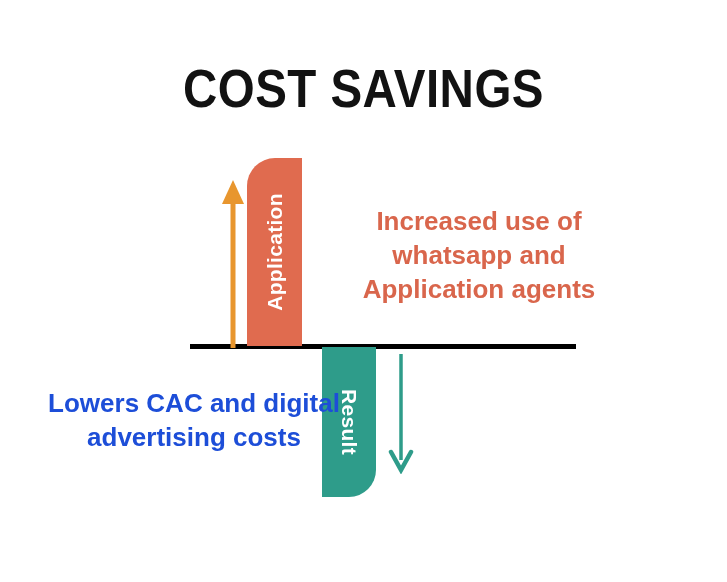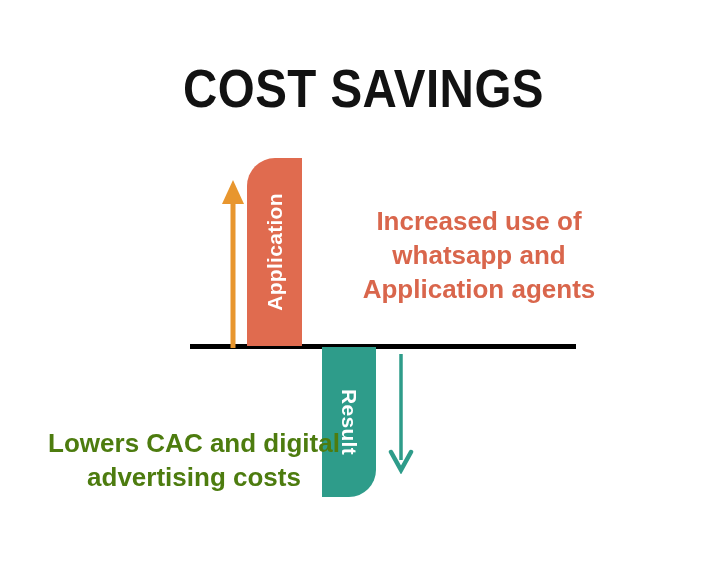--- a/index.html
+++ b/index.html
@@ -121,22 +121,21 @@
   #callout-application {
     left: 320px;
     top: 204px;
     width: 318px;
     color: #d9664c;
   }
   #callout-result {
     left: 46px;
     top: 386px;
     width: 296px;
-    color: #4d7c0f;
-    margin-top: 40px;
+    color: #1d4ed8;
   }
 </style>
 </head>
 <body>
 
 <div id="canvas">
 
   <div id="page-title">COST SAVINGS</div>
 
   <div id="baseline"></div>

